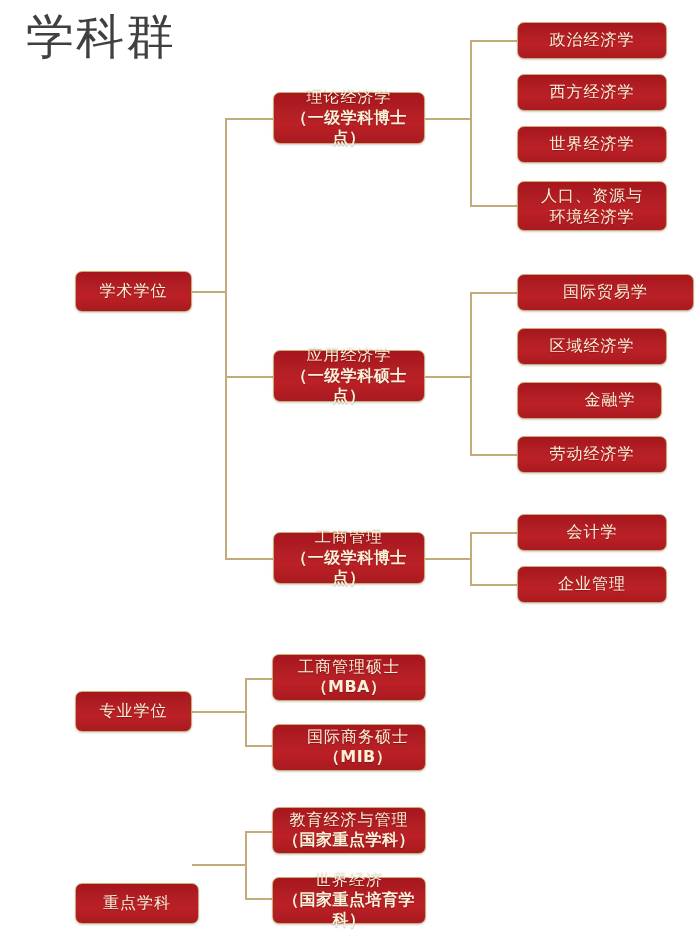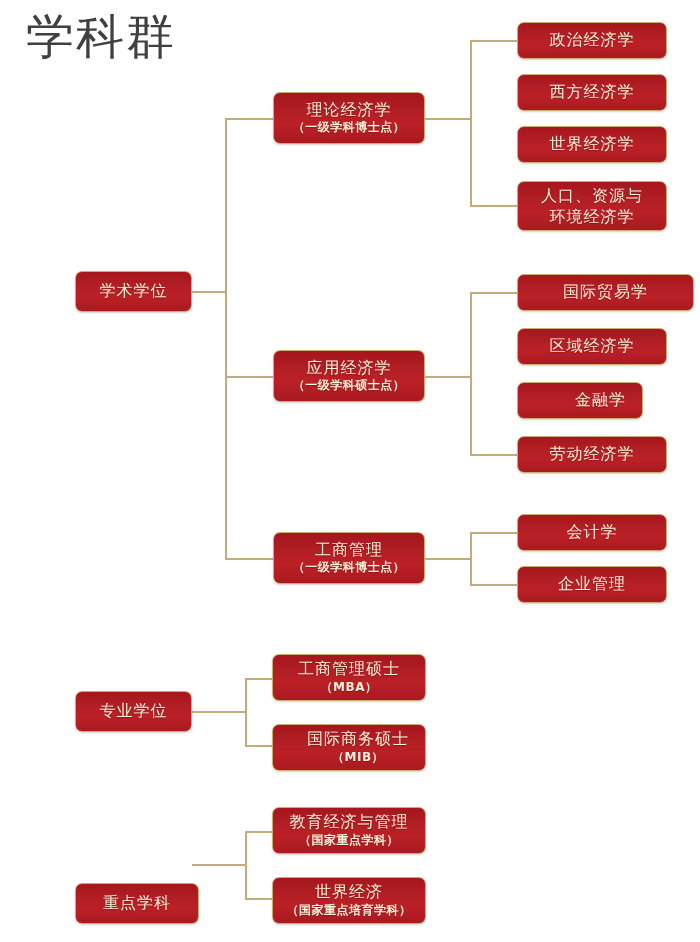--- a/index.html
+++ b/index.html
@@ -48,21 +48,21 @@
   }
   .node .main{
     font-size:16px;
     font-weight:400;
     line-height:1.18;
     letter-spacing:1px;
     white-space:pre-line;
     text-shadow:0 1px 1px rgba(0,0,0,.25);
   }
   .node .sub{
-    font-size:12px;
+    font-size:16px;
     font-weight:700;
     line-height:1.25;
     letter-spacing:0.5px;
     margin-top:1px;
     text-shadow:0 1px 1px rgba(0,0,0,.25);
   }
   .node.two-line .main{font-size:16px;line-height:1.32;}
 </style>
 </head>
 <body>
@@ -115,21 +115,21 @@
   <div class="line v" style="left:470px;top:292px;height:163px;"></div>
   <div class="line h" style="left:470px;top:292px;width:48px;"></div>
   <div class="line h" style="left:470px;top:454px;width:48px;"></div>
 
   <div class="node" style="left:517px;top:274px;width:177px;height:37px;">
     <div class="main">国际贸易学</div>
   </div>
   <div class="node" style="left:517px;top:328px;width:150px;height:37px;">
     <div class="main">区域经济学</div>
   </div>
-  <div class="node" style="left:517px;top:382px;width:126px;height:37px;padding-left:45px;">
+  <div class="node" style="left:517px;top:382px;width:145px;height:37px;padding-left:45px;">
     <div class="main">金融学</div>
   </div>
   <div class="node" style="left:517px;top:436px;width:150px;height:37px;">
     <div class="main">劳动经济学</div>
   </div>
 
   <div class="node" style="left:273px;top:532px;width:152px;height:52px;">
     <div class="main">工商管理</div>
     <div class="sub">（一级学科博士点）</div>
   </div>

